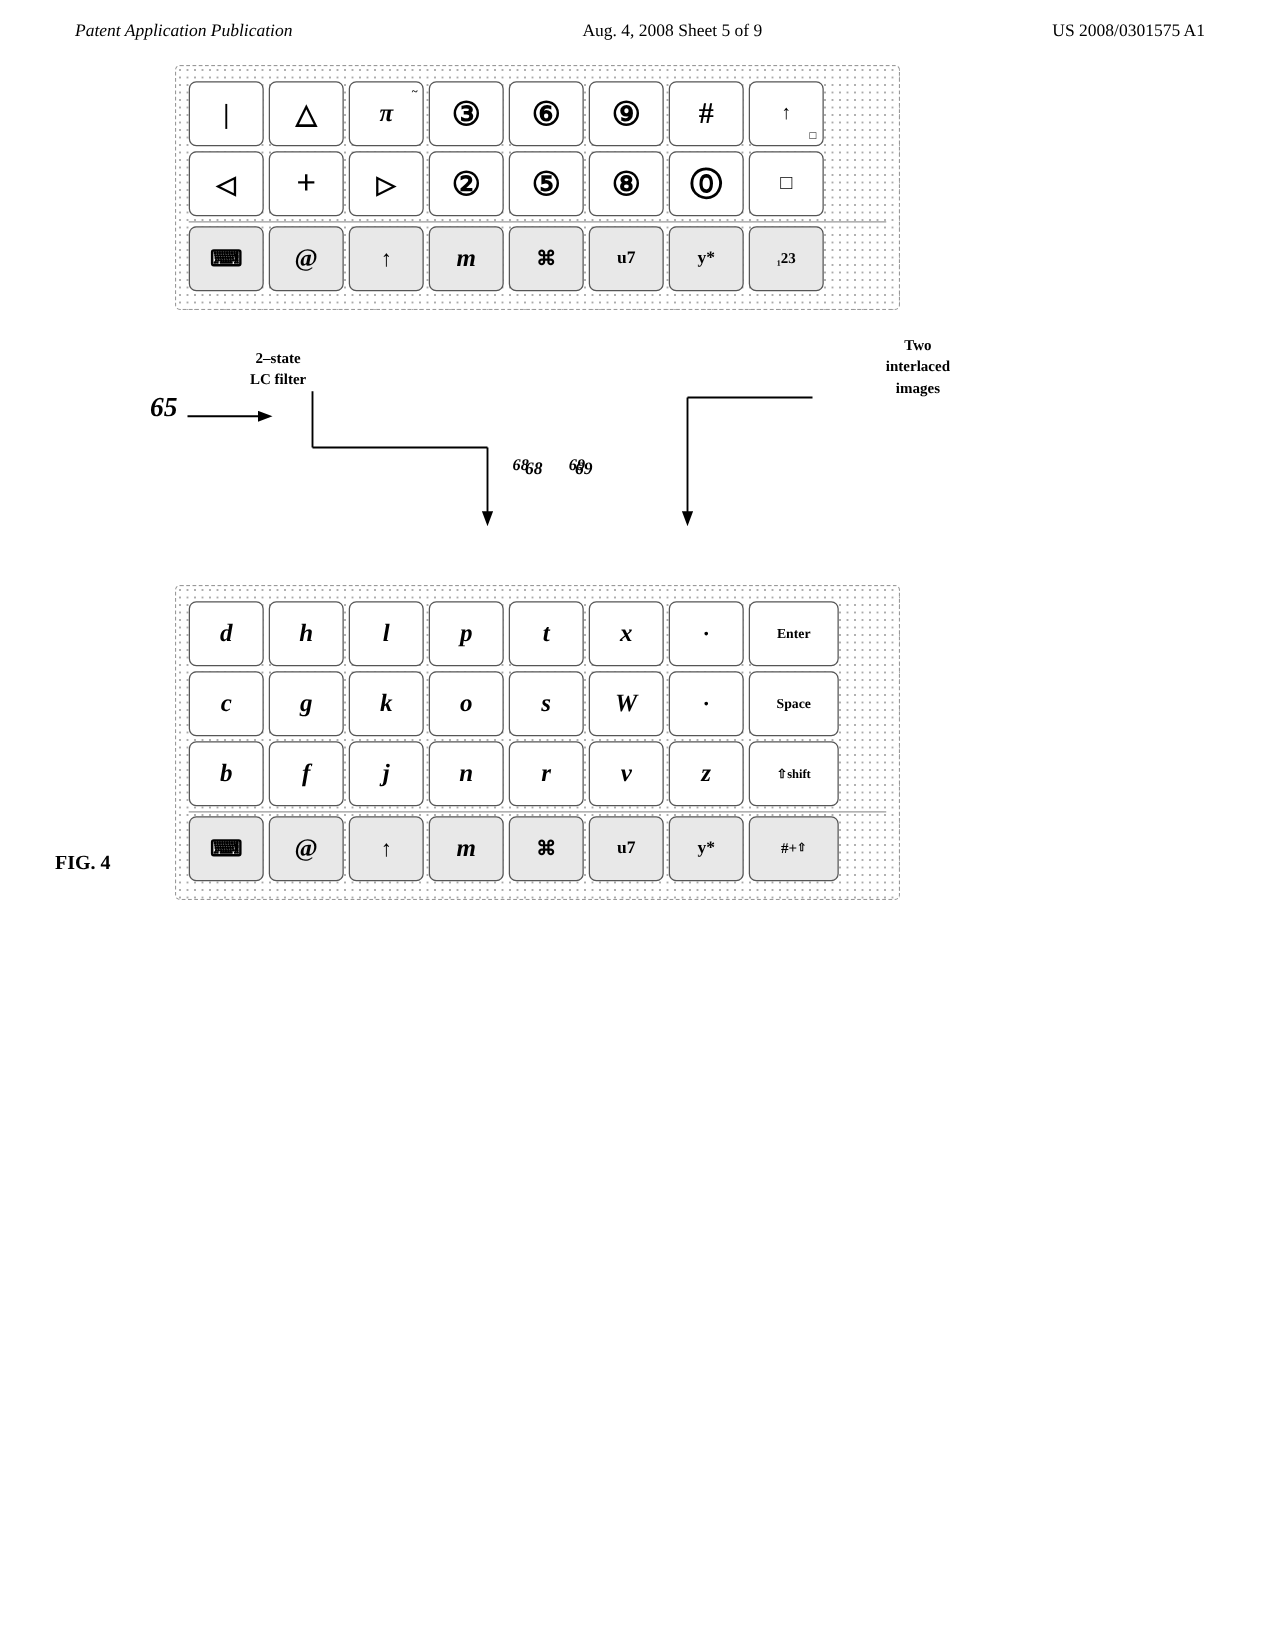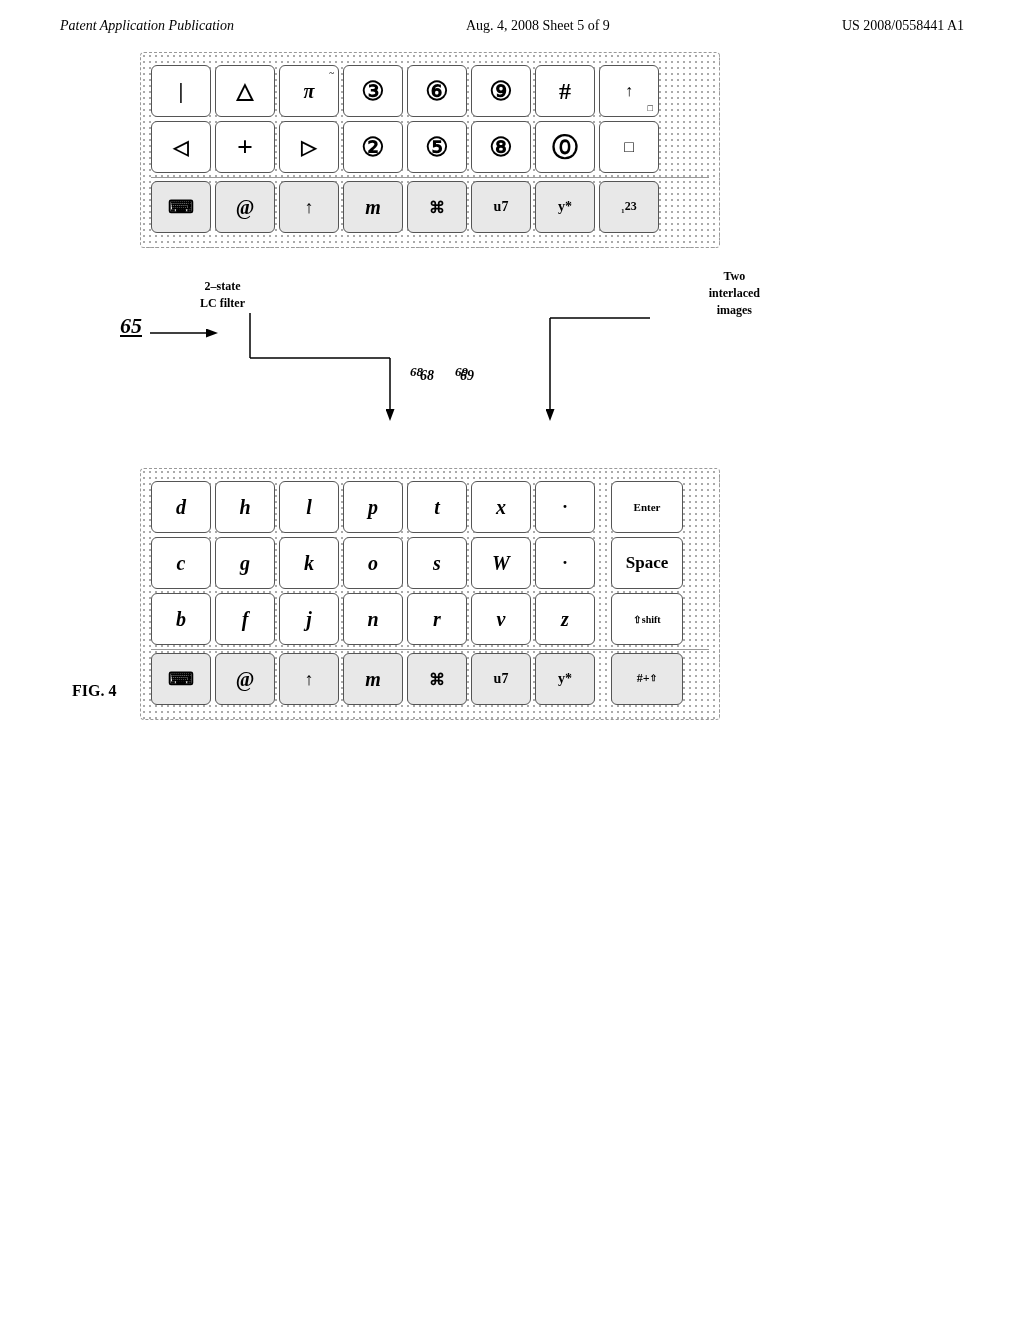--- a/index.html
+++ b/index.html
@@ -60,21 +60,20 @@
       justify-content: center;
       font-size: 22px;
       font-weight: bold;
       position: relative;
       cursor: pointer;
       flex-shrink: 0;
     }
 
     .key.wide {
       width: 72px;
-      margin-left: 12px;
     }
 
     
     .keyboard-row.bottom-row .key {
       background: #e8e8e8;
     }
 
     
     .keyboard-separator {
       height: 1px;
@@ -96,54 +95,53 @@
     }
 
     
     .label-65 {
       position: absolute;
       left: 0;
       top: 60px;
       font-size: 22px;
       font-weight: bold;
       font-style: italic;
-      text-decoration: underline;
     }
 
     
     .bottom-keyboard {
       margin-top: 0px;
     }
 
     
     .fig-label {
       position: absolute;
       bottom: 30px;
-      left: 72px;
+      left: 44px;
       font-size: 16px;
       font-weight: bold;
     }
 
     
     .arrows-svg {
       position: absolute;
       top: 0;
       left: 0;
       width: 100%;
       height: 100%;
       pointer-events: none;
     }
   </style>
 </head>
 <body>
 
 <div class="page-header">
   <span class="header-left">Patent Application Publication</span>
   <span class="header-center">Aug. 4, 2008    Sheet 5 of 9</span>
-  <span class="header-right">US 2008/0558441 A1</span>
+  <span class="header-right">US 2008/0301575 A1</span>
 </div>
 
 <div class="content">
 
   
   <div class="keyboard-panel top-keyboard">
     
     <div class="keyboard-row">
       <div class="key">|</div>
       <div class="key">△</div>
@@ -243,21 +241,21 @@
     </div>
     
     <div class="keyboard-row">
       <div class="key" style="font-size:20px; font-style:italic;">c</div>
       <div class="key" style="font-size:20px; font-style:italic;">g</div>
       <div class="key" style="font-size:20px; font-style:italic;">k</div>
       <div class="key" style="font-size:20px; font-style:italic;">o</div>
       <div class="key" style="font-size:20px; font-style:italic;">s</div>
       <div class="key" style="font-size:20px; font-style:italic;">W</div>
       <div class="key" style="font-size:18px;">·</div>
-      <div class="key wide" style="font-size:17px; font-weight:bold;">Space</div>
+      <div class="key wide" style="font-size:11px; font-weight:bold;">Space</div>
     </div>
     
     <div class="keyboard-row">
       <div class="key" style="font-size:20px; font-style:italic;">b</div>
       <div class="key" style="font-size:20px; font-style:italic;">f</div>
       <div class="key" style="font-size:20px; font-style:italic;">j</div>
       <div class="key" style="font-size:20px; font-style:italic;">n</div>
       <div class="key" style="font-size:20px; font-style:italic;">r</div>
       <div class="key" style="font-size:20px; font-style:italic;">v</div>
       <div class="key" style="font-size:20px; font-style:italic;">z</div>

